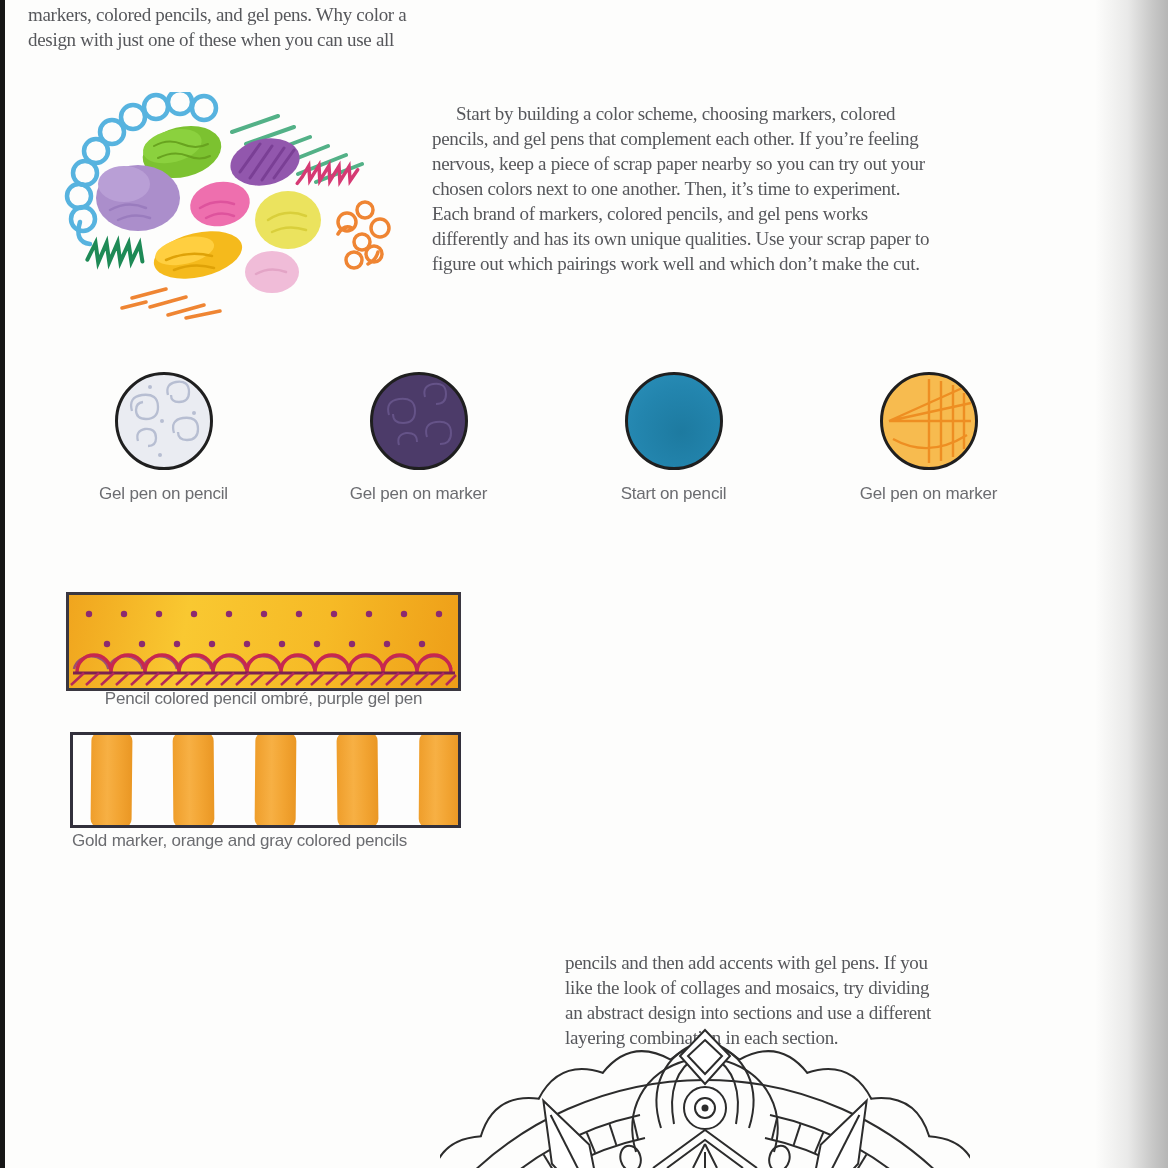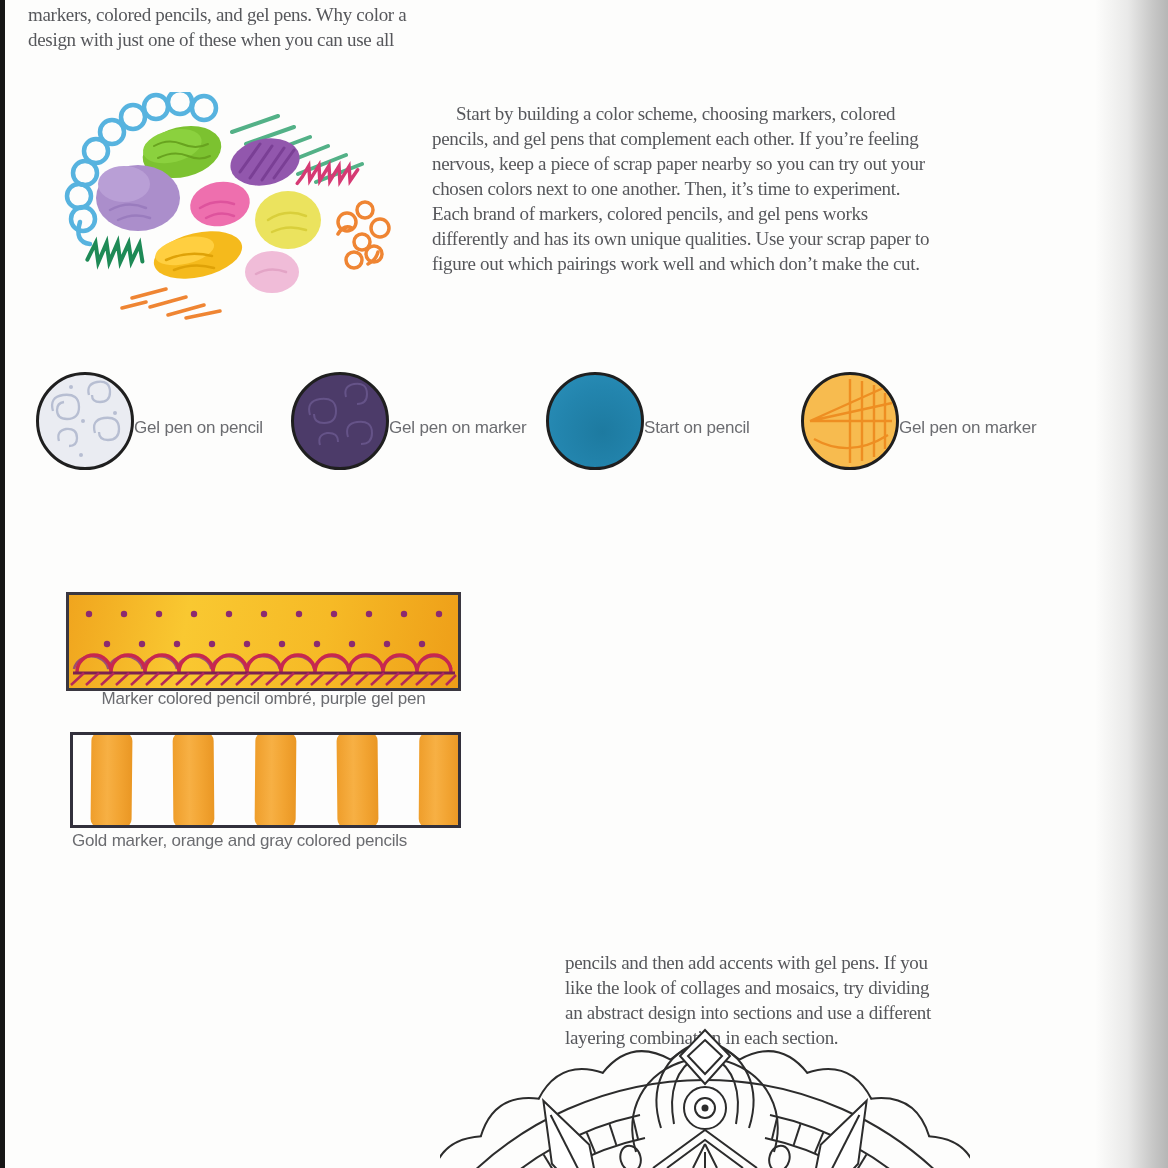--- a/index.html
+++ b/index.html
@@ -16,21 +16,21 @@
   #frag-left{left:28px;top:2px;width:510px;}
   #frag-right{left:557px;top:2px;width:420px;}
   #intro{left:432px;top:101px;width:660px;text-indent:24px;}
   #try{left:500px;top:650px;width:545px;text-indent:16px;}
   #after-left{left:55px;top:901px;width:505px;text-indent:27px;}
   #after-right{left:565px;top:950px;width:500px;}
 
   .scribbles{position:absolute;left:62px;top:92px;}
 
   .circles-row{position:absolute;left:36px;top:372px;width:1020px;display:flex;}
-  .media-fig{flex:1;display:flex;flex-direction:row;align-items:center;margin:0;}
+  .media-fig{flex:1;display:flex;flex-direction:column;align-items:center;margin:0;}
   .mcircle{width:92px;height:92px;border-radius:50%;border:3px solid #1f1f1f;overflow:hidden;position:relative;}
   .mcircle svg{position:absolute;left:0;top:0;}
   .c1{background:#eaecf2;}
   .c2{background:#4c3b69;}
   .c3{background:linear-gradient(205deg,#e7a075 8%,#cd8148 45%,#a05a22 92%);}
   .c4{background:radial-gradient(circle at 58% 62%,#1d7aa0 0%,#2385ae 55%,#2b90ba 100%);}
   .c5{background:#f7bb4f;}
   .c6{background:radial-gradient(circle at 50% 42%,#ee6570 0%,#e84b57 70%);}
   .mlabel{margin-top:14px;font-size:17px;letter-spacing:-0.2px;color:#6b6c70;}
 
@@ -222,21 +222,21 @@
           <circle cx="283" cy="49" r="3.2"></circle>
           <circle cx="318" cy="49" r="3.2"></circle>
         <circle cx="353" cy="49" r="3.2"></circle>
       </g>
       <path d="M5,74 a17.5,16 0 0 1 34.3,0 a17.5,16 0 0 1 34.3,0 a17.5,16 0 0 1 34.3,0 a17.5,16 0 0 1 34.3,0 a17.5,16 0 0 1 34.3,0 a17.5,16 0 0 1 34.3,0 a17.5,16 0 0 1 34.3,0 a17.5,16 0 0 1 34.3,0 a17.5,16 0 0 1 34.3,0 a17.5,16 0 0 1 34.3,0 a17.5,16 0 0 1 34.3,0" fill="none" stroke="#7d2f8e" stroke-width="2.5" opacity="0.75"></path>
       <path d="M8,77 a17,17 0 0 1 34,0 a17,17 0 0 1 34,0 a17,17 0 0 1 34,0 a17,17 0 0 1 34,0 a17,17 0 0 1 34,0 a17,17 0 0 1 34,0 a17,17 0 0 1 34,0 a17,17 0 0 1 34,0 a17,17 0 0 1 34,0 a17,17 0 0 1 34,0 a17,17 0 0 1 34,0" fill="none" stroke="#c8274e" stroke-width="3.5"></path>
       <path d="M4,78 H386" stroke="#7c2250" stroke-width="3"></path>
       <path d="M2,90 l13,-12 M17,90 l13,-12 M32,90 l13,-12 M47,90 l13,-12 M62,90 l13,-12 M77,90 l13,-12 M92,90 l13,-12 M107,90 l13,-12 M122,90 l13,-12 M137,90 l13,-12 M152,90 l13,-12 M167,90 l13,-12 M182,90 l13,-12 M197,90 l13,-12 M212,90 l13,-12 M227,90 l13,-12 M242,90 l13,-12 M257,90 l13,-12 M272,90 l13,-12 M287,90 l13,-12 M302,90 l13,-12 M317,90 l13,-12 M332,90 l13,-12 M347,90 l13,-12 M362,90 l13,-12 M377,90 l10,-10" fill="none" stroke="#b5285a" stroke-width="2.5"></path>
     </svg>
   </div>
-  <div class="swatch-caption" id="cap1">Marker colored pencil ombré, purple gel pen</div>
+  <div class="swatch-caption" id="cap1">Pencil colored pencil ombré, purple gel pen</div>
 
   <div class="swatch2">
     <div class="stripe s1"></div>
     <div class="stripe s2"></div>
     <div class="stripe s3"></div>
     <div class="stripe s4"></div>
     <div class="stripe s5"></div>
   </div>
   <div class="swatch-caption" id="cap2">Gold marker, orange and gray colored pencils</div>
 

